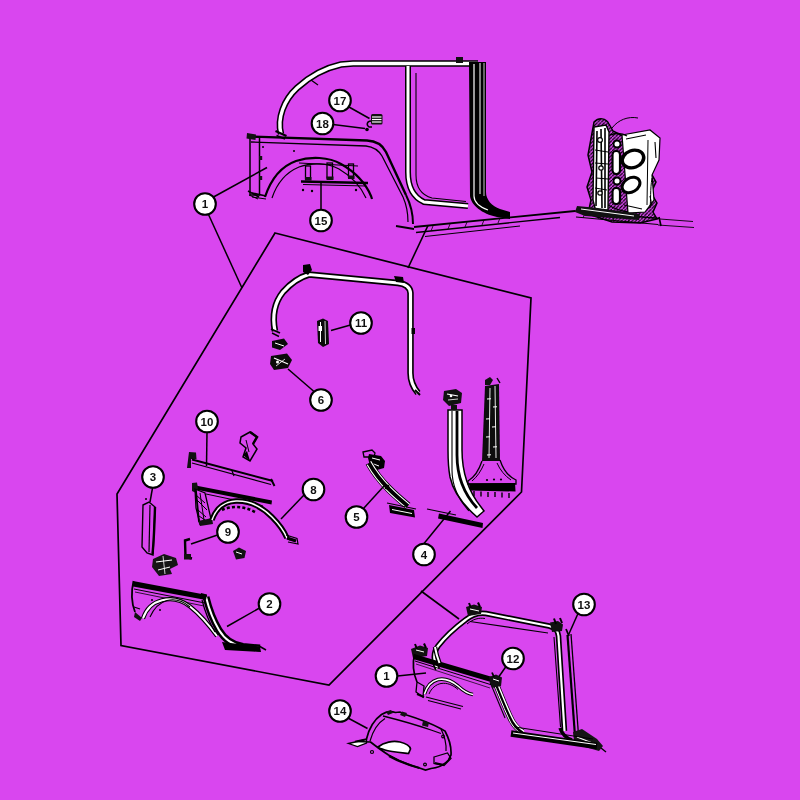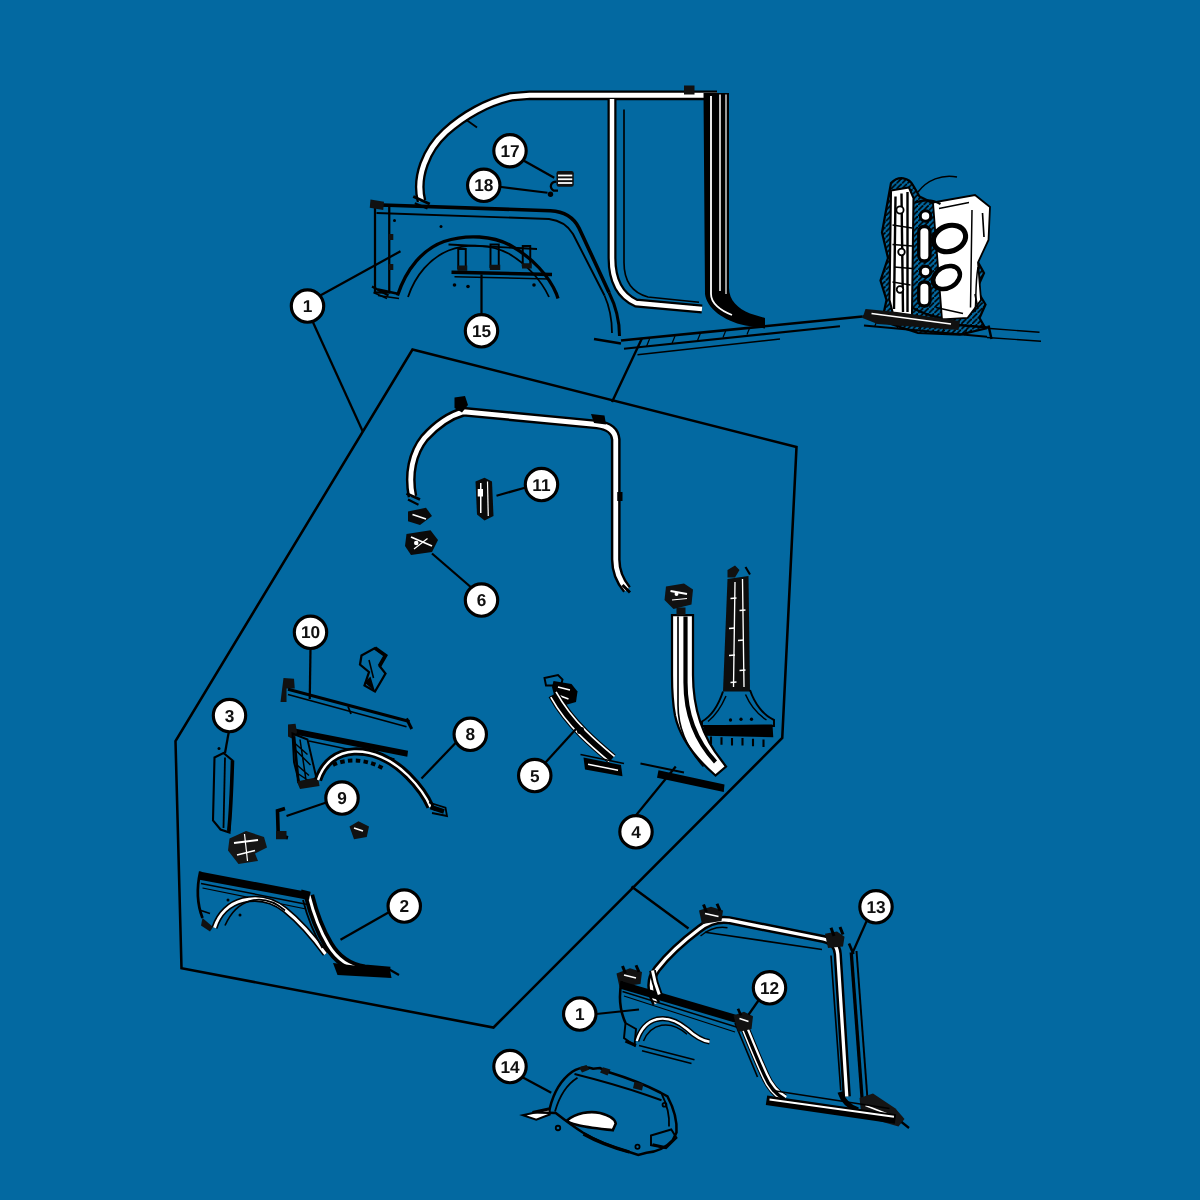--- a/index.html
+++ b/index.html
@@ -1,16 +1,16 @@
 <!DOCTYPE html>
 <html><head>
 <meta charset="utf-8">
 <style>
 html,body{margin:0;padding:0;background:#fff;}
-#page{width:800px;height:800px;position:relative;background:#0369a1;text-align:center;}
+#page{width:800px;height:800px;position:relative;background:#d946ef;text-align:center;}
 svg{position:absolute;top:0;left:0;}
 text{font-family:"Liberation Sans",sans-serif;font-weight:bold;font-size:11.5px;fill:#101010;text-anchor:middle;}
 .ln{stroke:#000;fill:none;}
 </style>
 </head>
 <body>
 <div id="page">
 <svg width="800" height="800" viewBox="0 0 800 800">
 <defs>
 <pattern id="hat" width="3.6" height="3.6" patternUnits="userSpaceOnUse">

